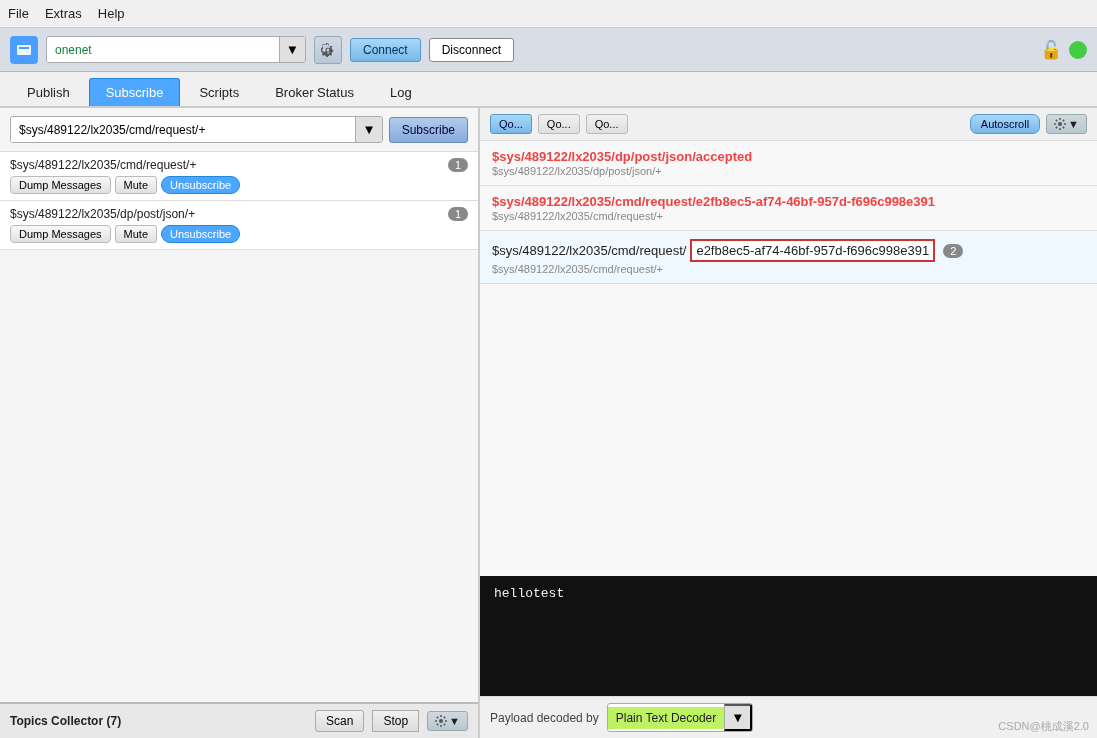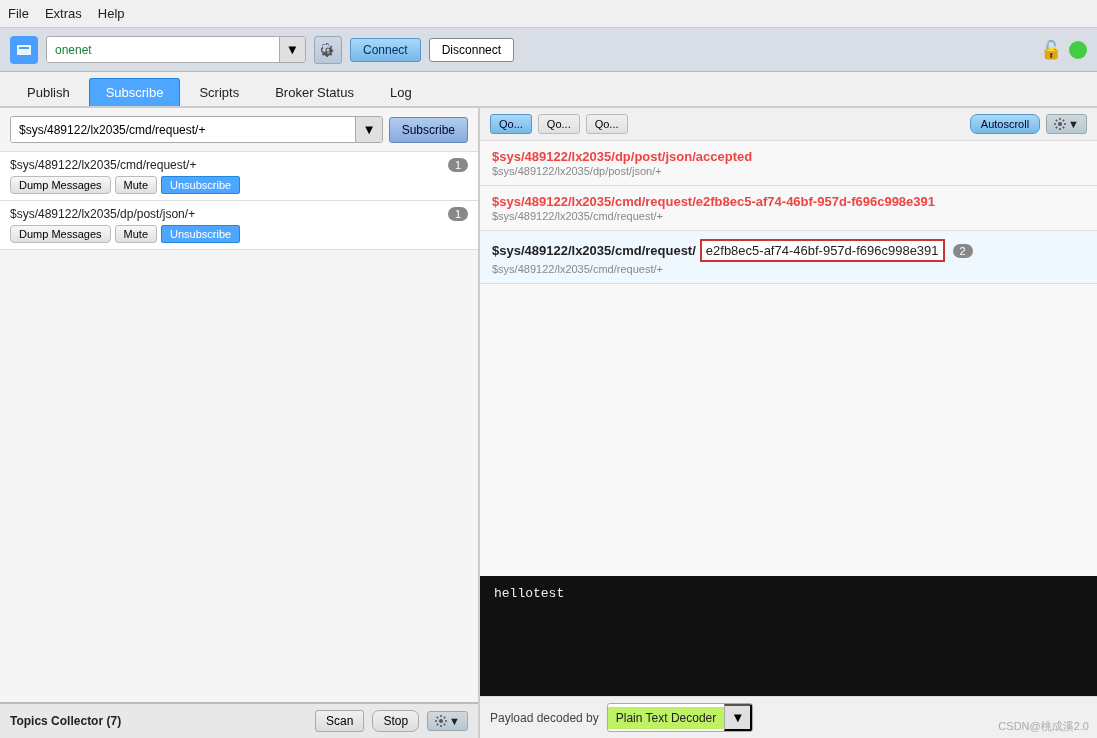--- a/index.html
+++ b/index.html
@@ -41,27 +41,27 @@
 
     
     .subscriptions { flex: 1; overflow-y: auto; }
     .sub-item { border-bottom: 1px solid #ddd; padding: 6px 10px; background: white; }
     .sub-item-header { display: flex; align-items: center; justify-content: space-between; margin-bottom: 4px; }
     .sub-topic { font-size: 12px; font-weight: 500; color: #222; }
     .sub-badge { background: #888; color: white; border-radius: 10px; padding: 1px 7px; font-size: 11px; min-width: 20px; text-align: center; }
     .sub-actions { display: flex; gap: 4px; align-items: center; }
     .btn-dump { background: linear-gradient(to bottom, #f8f8f8, #e0e0e0); border: 1px solid #bbb; border-radius: 4px; padding: 2px 8px; cursor: pointer; font-size: 11px; }
     .btn-mute { background: linear-gradient(to bottom, #f8f8f8, #e0e0e0); border: 1px solid #bbb; border-radius: 3px; padding: 2px 8px; cursor: pointer; font-size: 11px; }
-    .btn-unsub { background: #4da6ff; border: 1px solid #2288dd; color: white; border-radius: 2px; padding: 2px 8px; cursor: pointer; font-size: 11px; }
+    .btn-unsub { background: #4da6ff; border: 1px solid #2288dd; color: white; border-radius: 9px; padding: 2px 8px; cursor: pointer; font-size: 11px; }
 
     
     .topics-collector { border-top: 2px solid #bbb; background: #e8e8e8; padding: 6px 10px; display: flex; align-items: center; gap: 8px; min-height: 36px; }
     .topics-collector-label { font-size: 12px; font-weight: 600; flex: 1; }
     .btn-scan { background: linear-gradient(to bottom, #f0f0f0, #ddd); border: 1px solid #aaa; border-radius: 3px; padding: 3px 10px; cursor: pointer; font-size: 12px; }
-    .btn-stop { background: linear-gradient(to bottom, #f0f0f0, #ddd); border: 1px solid #aaa; border-radius: 7px; padding: 3px 10px; cursor: pointer; font-size: 12px; }
+    .btn-stop { background: linear-gradient(to bottom, #f0f0f0, #ddd); border: 1px solid #aaa; border-radius: 0; padding: 3px 10px; cursor: pointer; font-size: 12px; }
     .btn-gear-sm { background: linear-gradient(to bottom, #d0d8e0, #b8c8d0); border: 1px solid #9aa; border-radius: 3px; padding: 3px 7px; cursor: pointer; display: flex; align-items: center; }
 
     
     .right-panel { flex: 1; display: flex; flex-direction: column; background: #f5f5f5; overflow: hidden; }
 
     
     .msg-toolbar { display: flex; align-items: center; gap: 6px; padding: 6px 10px; border-bottom: 1px solid #ddd; background: #f0f0f0; }
     .btn-qos { background: linear-gradient(to bottom, #a8d8f8, #78b8e8); border: 1px solid #5598c8; border-radius: 3px; padding: 3px 8px; font-size: 11px; cursor: pointer; color: #003; }
     .btn-qos-inactive { background: linear-gradient(to bottom, #f0f0f0, #e0e0e0); border: 1px solid #bbb; border-radius: 3px; padding: 3px 8px; font-size: 11px; cursor: pointer; }
     .btn-autoscroll { background: linear-gradient(to bottom, #a8d8f8, #78b8e8); border: 1px solid #5598c8; border-radius: 7px; padding: 3px 10px; font-size: 11px; cursor: pointer; color: #003; }
@@ -70,21 +70,21 @@
 
     
     .messages-list { flex: 1; overflow-y: auto; background: #f8f8f8; }
     .msg-entry { padding: 8px 12px; border-bottom: 1px solid #e0e0e0; cursor: pointer; }
     .msg-topic-main { font-size: 13px; font-weight: 600; color: #ef4444; }
     .msg-topic-sub { font-size: 11px; color: #888; margin-top: 1px; }
 
     
     .msg-selected { background: white; border-bottom: 1px solid #ddd; padding: 8px 12px; }
     .msg-selected-header { display: flex; align-items: center; gap: 4px; }
-    .msg-selected-topic { font-size: 13px; font-weight: 700; color: #222; }
+    .msg-selected-topic { font-size: 13px; font-weight: 400; color: #222; }
     .msg-cmdid-highlight { background: white; border: 2px solid #cc3333; padding: 2px 4px; font-size: 13px; color: #222; }
     .msg-meta { display: flex; align-items: center; justify-content: space-between; margin-top: 4px; }
     .msg-timestamp { background: #888; color: white; border-radius: 3px; padding: 1px 8px; font-size: 11px; }
     .msg-qos { font-size: 11px; color: #666; }
     .msg-count-badge { background: #888; color: white; border-radius: 10px; padding: 1px 7px; font-size: 11px; margin-left: 8px; }
 
     
     .msg-content-area { background: #111; color: #eee; padding: 10px 14px; font-family: 'Courier New', monospace; font-size: 13px; min-height: 120px; flex-shrink: 0; }
 
     

